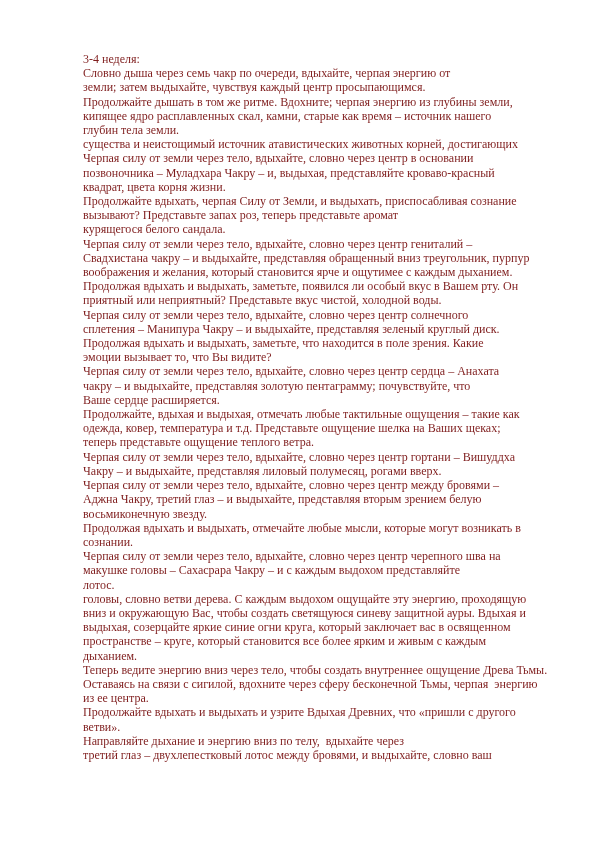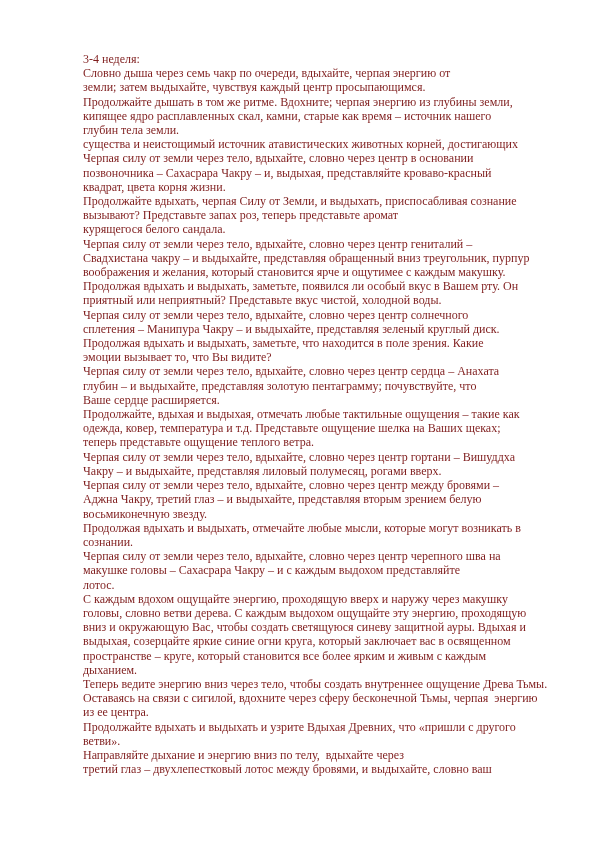--- a/index.html
+++ b/index.html
@@ -36,51 +36,50 @@
 <div class="page">
   <div class="text-block">
       <div class="line">3-4 неделя:</div>
       <div class="line">Словно дыша через семь чакр по очереди, вдыхайте, черпая энергию от</div>
       <div class="line">земли; затем выдыхайте, чувствуя каждый центр просыпающимся.</div>
       <div class="line">Продолжайте дышать в том же ритме. Вдохните; черпая энергию из глубины земли,</div>
       <div class="line">кипящее ядро расплавленных скал, камни, старые как время – источник нашего</div>
       <div class="line">глубин тела земли.</div>
       <div class="line">существа и неистощимый источник атавистических животных корней, достигающих</div>
       <div class="line">Черпая силу от земли через тело, вдыхайте, словно через центр в основании</div>
-      <div class="line">позвоночника – Сахасрара Чакру – и, выдыхая, представляйте кроваво-красный</div>
+      <div class="line">позвоночника – Муладхара Чакру – и, выдыхая, представляйте кроваво-красный</div>
       <div class="line">квадрат, цвета корня жизни.</div>
       <div class="line">Продолжайте вдыхать, черпая Силу от Земли, и выдыхать, приспосабливая сознание</div>
       <div class="line">вызывают? Представьте запах роз, теперь представьте аромат</div>
       <div class="line">курящегося белого сандала.</div>
       <div class="line">Черпая силу от земли через тело, вдыхайте, словно через центр гениталий –</div>
       <div class="line">Свадхистана чакру – и выдыхайте, представляя обращенный вниз треугольник, пурпур</div>
-      <div class="line">воображения и желания, который становится ярче и ощутимее с каждым макушку.</div>
+      <div class="line">воображения и желания, который становится ярче и ощутимее с каждым дыханием.</div>
       <div class="line">Продолжая вдыхать и выдыхать, заметьте, появился ли особый вкус в Вашем рту. Он</div>
       <div class="line">приятный или неприятный? Представьте вкус чистой, холодной воды.</div>
       <div class="line">Черпая силу от земли через тело, вдыхайте, словно через центр солнечного</div>
       <div class="line">сплетения – Манипура Чакру – и выдыхайте, представляя зеленый круглый диск.</div>
       <div class="line">Продолжая вдыхать и выдыхать, заметьте, что находится в поле зрения. Какие</div>
       <div class="line">эмоции вызывает то, что Вы видите?</div>
       <div class="line">Черпая силу от земли через тело, вдыхайте, словно через центр сердца – Анахата</div>
-      <div class="line">глубин – и выдыхайте, представляя золотую пентаграмму; почувствуйте, что</div>
+      <div class="line">чакру – и выдыхайте, представляя золотую пентаграмму; почувствуйте, что</div>
       <div class="line">Ваше сердце расширяется.</div>
       <div class="line">Продолжайте, вдыхая и выдыхая, отмечать любые тактильные ощущения – такие как</div>
       <div class="line">одежда, ковер, температура и т.д. Представьте ощущение шелка на Ваших щеках;</div>
       <div class="line">теперь представьте ощущение теплого ветра.</div>
       <div class="line">Черпая силу от земли через тело, вдыхайте, словно через центр гортани – Вишуддха</div>
       <div class="line">Чакру – и выдыхайте, представляя лиловый полумесяц, рогами вверх.</div>
       <div class="line">Черпая силу от земли через тело, вдыхайте, словно через центр между бровями –</div>
       <div class="line">Аджна Чакру, третий глаз – и выдыхайте, представляя вторым зрением белую</div>
       <div class="line">восьмиконечную звезду.</div>
       <div class="line">Продолжая вдыхать и выдыхать, отмечайте любые мысли, которые могут возникать в</div>
       <div class="line">сознании.</div>
       <div class="line">Черпая силу от земли через тело, вдыхайте, словно через центр черепного шва на</div>
       <div class="line">макушке головы – Сахасрара Чакру – и с каждым выдохом представляйте</div>
       <div class="line">лотос.</div>
-      <div class="line">С каждым вдохом ощущайте энергию, проходящую вверх и наружу через макушку</div>
       <div class="line">головы, словно ветви дерева. С каждым выдохом ощущайте эту энергию, проходящую</div>
       <div class="line">вниз и окружающую Вас, чтобы создать светящуюся синеву защитной ауры. Вдыхая и</div>
       <div class="line">выдыхая, созерцайте яркие синие огни круга, который заключает вас в освященном</div>
       <div class="line">пространстве – круге, который становится все более ярким и живым с каждым</div>
       <div class="line">дыханием.</div>
       <div class="line">Теперь ведите энергию вниз через тело, чтобы создать внутреннее ощущение Древа Тьмы.</div>
       <div class="line">Оставаясь на связи с сигилой, вдохните через сферу бесконечной Тьмы, черпая  энергию</div>
       <div class="line">из ее центра.</div>
       <div class="line">Продолжайте вдыхать и выдыхать и узрите Вдыхая Древних, что «пришли с другого</div>
       <div class="line">ветви».</div>

